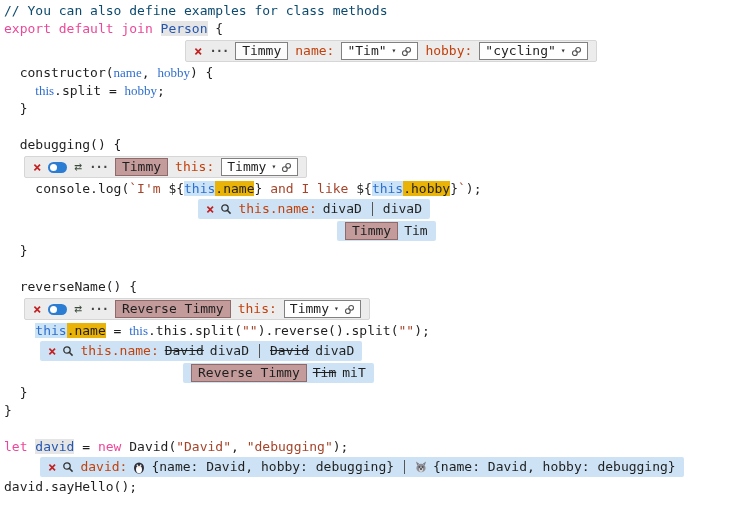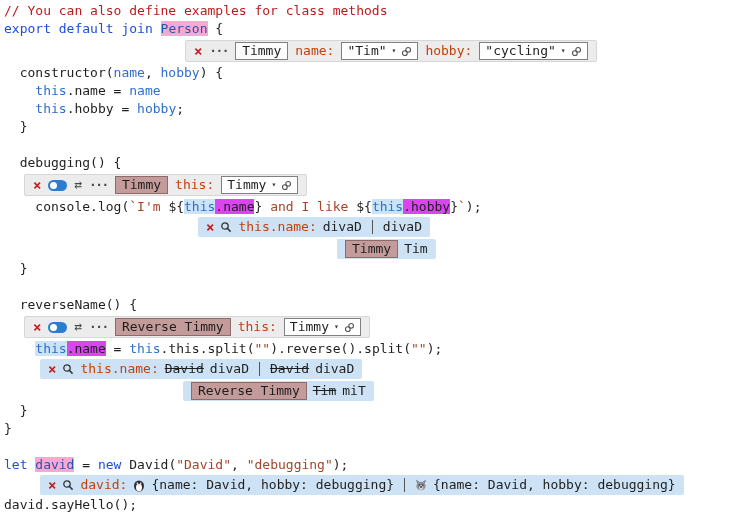--- a/index.html
+++ b/index.html
@@ -9,28 +9,28 @@
     font-family:"DejaVu Sans Mono", monospace;
     font-size:13px; line-height:18px; color:#1f1f1f;
     padding:2px 0 0 4px;
   }
   .line { height:18px; white-space:pre; }
   .wline { white-space:nowrap; }
   .wline.ctrl { padding:2px 0; }
   .wline.res  { padding:1px 0; }
 
   
-  .tk-cm  { color:#b91c1c; }
-  .tk-kw  { color:#1d4ed8; }
-  .tk-id  { color:#2f6fce; }
+  .tk-cm  { color:#0c4a6e; }
+  .tk-kw  { color:#ec4899; }
+  .tk-id  { color:#2f6fce;font-family:Liberation Serif, serif; }
   .tk-str { color:#a5442a;text-align:center; }
   .tk-pl  { color:#1f1f1f; }
-  .tk-hlkw{ color:#2456b0; background:#f9a8d4; }
+  .tk-hlkw{ color:#2456b0; background:#e5e5e5; }
   .tk-hlid{ color:#2f6fce; background:#cbe3f7; }
-  .tk-hlpl{ color:#1f1f1f; background:#d946ef; }
+  .tk-hlpl{ color:#1f1f1f; background:#eab308; }
 
   
   .ctrlbar {
     display:inline-flex; align-items:center; gap:7px;
     background:#ececec; border:1px solid #d6d6d6; border-radius:2px;
     padding:1px 8px; height:22px; vertical-align:middle;
   }
   .resbar {
     display:inline-flex; align-items:center; gap:6px;
     background:#cde3f5; border-radius:2px;
@@ -98,22 +98,21 @@
             <svg width="11" height="11" viewBox="0 0 12 12">
               <circle cx="4.2" cy="7.8" r="2.6" fill="none" stroke="#555" stroke-width="1.2"></circle>
               <circle cx="7.8" cy="4.2" r="2.6" fill="none" stroke="#555" stroke-width="1.2"></circle>
             </svg>
           </span>
       </span>
     </div>
   </div>
 
   <div class="line"><span class="tk-pl">  constructor(</span><span class="tk-id">name</span><span class="tk-pl">, </span><span class="tk-id">hobby</span><span class="tk-pl">) {</span></div>
-  <div class="line"><span class="tk-pl">    </span><span class="tk-id">this</span><span class="tk-pl">.name = </span><span class="tk-id">name</span></div>
-  <div class="line"><span class="tk-pl">    </span><span class="tk-id">this</span><span class="tk-pl">.hobby = </span><span class="tk-id">hobby</span><span class="tk-pl">;</span></div>
+  <div class="line"><span class="tk-pl">    </span><span class="tk-id">this</span><span class="tk-pl">.split = </span><span class="tk-id">hobby</span><span class="tk-pl">;</span></div>
   <div class="line"><span class="tk-pl">  }</span></div>
   <div class="line"></div>
   <div class="line"><span class="tk-pl">  debugging() {</span></div>
 
   <div class="wline ctrl" style="padding-left:20px">
     <div class="ctrlbar">
       <span class="icon-close">×</span>
       <span class="toggle">
           <span class="knob"></span>
         </span>

